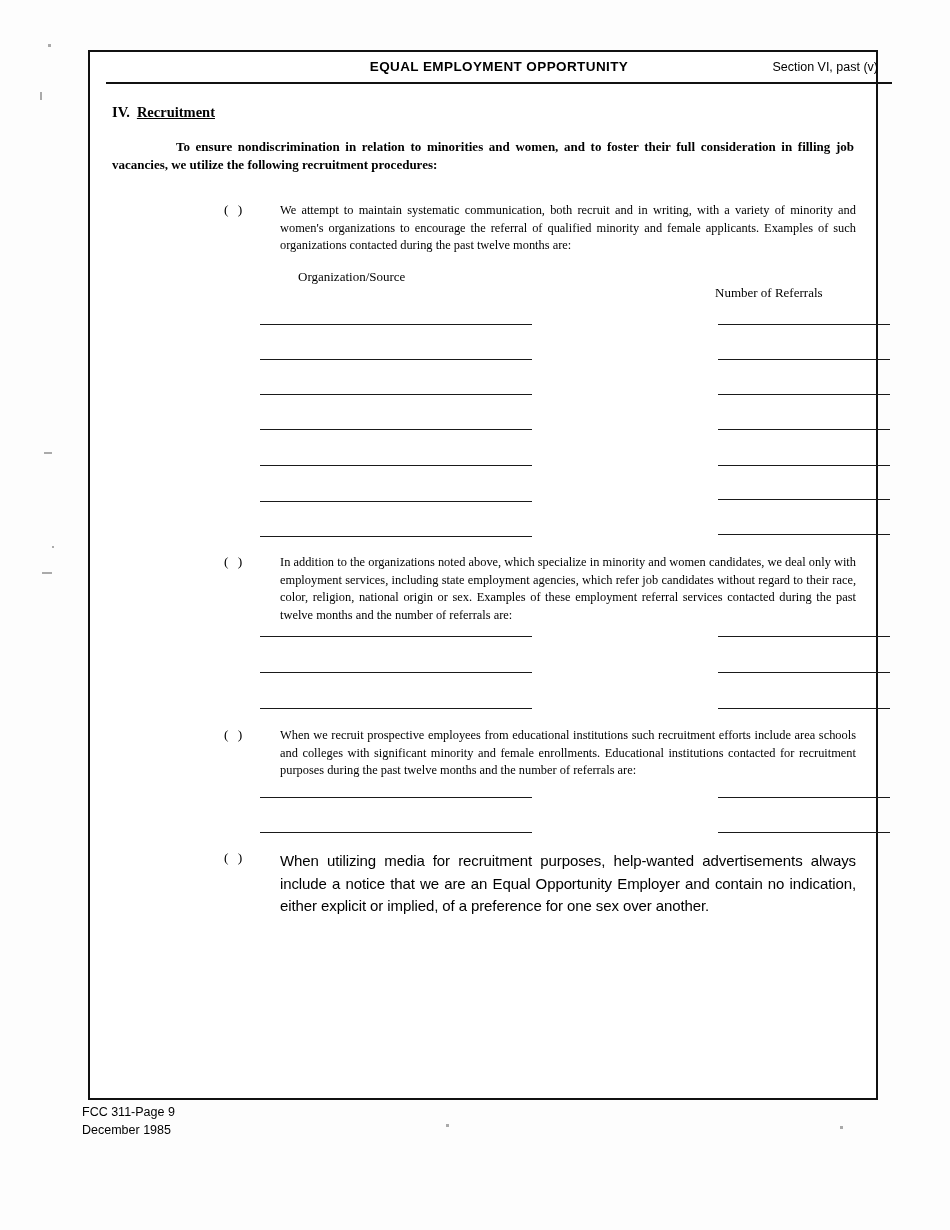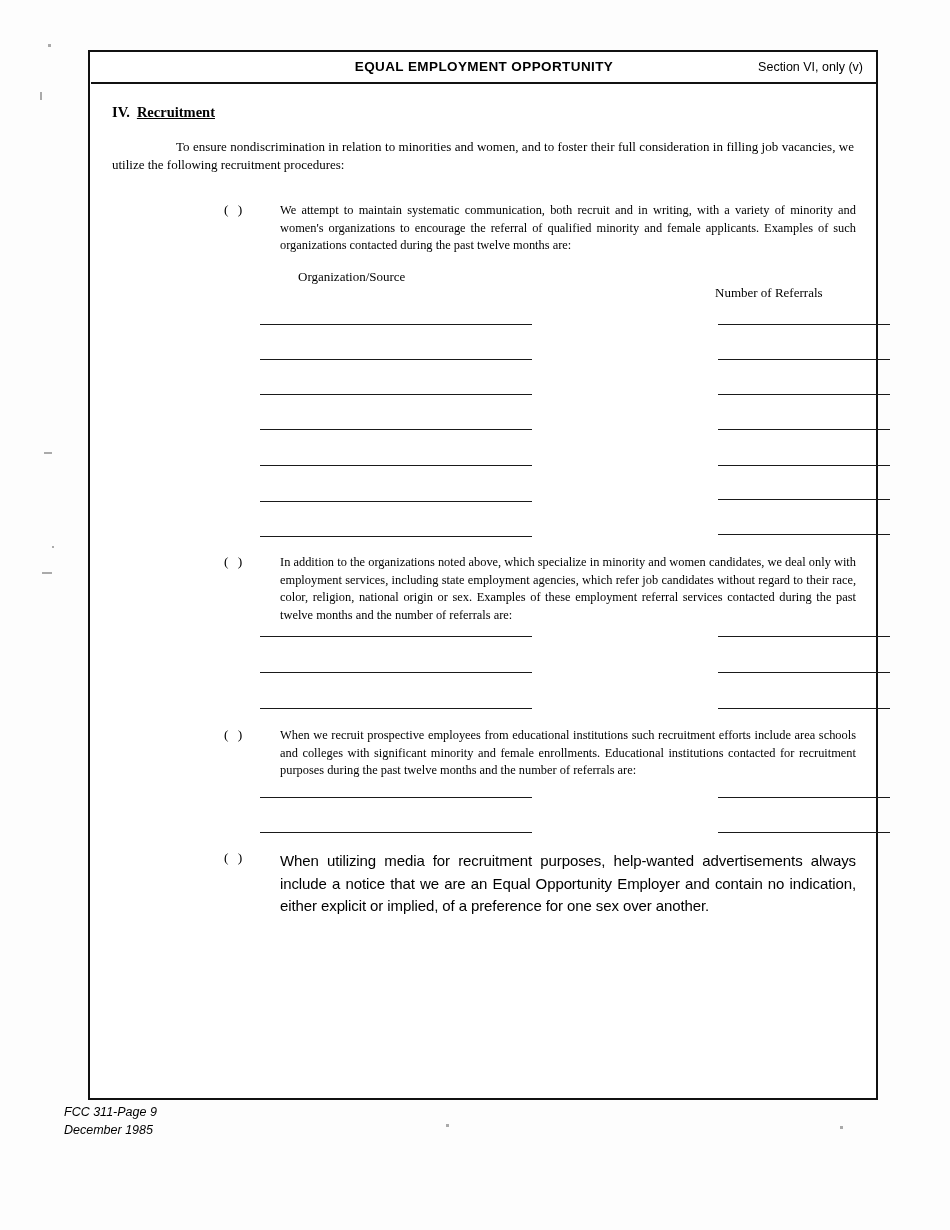--- a/index.html
+++ b/index.html
@@ -35,21 +35,21 @@
     border-right: 2px solid #111;
     border-top: 2px solid #111;
     border-bottom: 2px solid #111;
     background: #ffffff;
     box-sizing: border-box;
   }
 
   
   .header-band {
     position: absolute;
-    left: 1px; top: 0;
+    left: 16px; top: 0;
     width: 100%;
     height: 32px;
     border-bottom: 2px solid #111;
     box-sizing: border-box;
   }
   .header-title {
     position: absolute;
     left: 0; right: 0;
     top: 7px;
     text-align: center;
@@ -87,20 +87,21 @@
   .section-head .ttl { text-decoration: underline; }
 
   .intro {
     position: absolute;
     left: 22px;
     top: 54px;
     width: 742px;
     font-size: 13px;
     line-height: 1.42;
     text-align: justify;
+    font-weight: bold;
   }
   .intro .indent { display: inline-block; width: 64px; }
 
   
   .item {
     position: absolute;
     left: 22px;
     width: 742px;
   }
   .paren {
@@ -149,26 +150,25 @@
     position: absolute;
     border-bottom: 1.3px solid #1a1a1a;
     height: 0;
   }
   .rule.left  { left: 170px; width: 272px; }
   .rule.right { left: 628px; width: 172px; }
 
   
   .footer {
     position: absolute;
-    left: 64px;
+    left: 82px;
     top: 1103px;
     font-family: "Liberation Sans", sans-serif;
     font-size: 12.5px;
     line-height: 1.45;
-    font-style: italic;
   }
 
   
   .speck {
     position: absolute;
     background: #aaa;
   }
 </style>
 </head>
 <body>
@@ -184,21 +184,21 @@
   <div class="speck" style="left:410px; top:98px; width:3px; height:3px;"></div>
   <div class="speck" style="left:722px; top:607px; width:3px; height:3px;"></div>
   <div class="speck" style="left:836px; top:627px; width:3px; height:3px;"></div>
   <div class="speck" style="left:446px; top:1124px; width:3px; height:3px;"></div>
   <div class="speck" style="left:840px; top:1126px; width:3px; height:3px;"></div>
 
   <div class="sheet">
 
     <div class="header-band">
       <div class="header-title">EQUAL EMPLOYMENT OPPORTUNITY</div>
-      <div class="header-section">Section VI, only (v)</div>
+      <div class="header-section">Section VI, past (v)</div>
     </div>
 
     <div class="content">
 
       <div class="section-head">
         <span class="num">IV.</span><span class="ttl">Recruitment</span>
       </div>
 
       <div class="intro">
         <span class="indent"></span><span>To ensure nondiscrimination in relation to minorities and women, and to foster their full consideration in filling job vacancies, we utilize the following recruitment procedures:</span>

